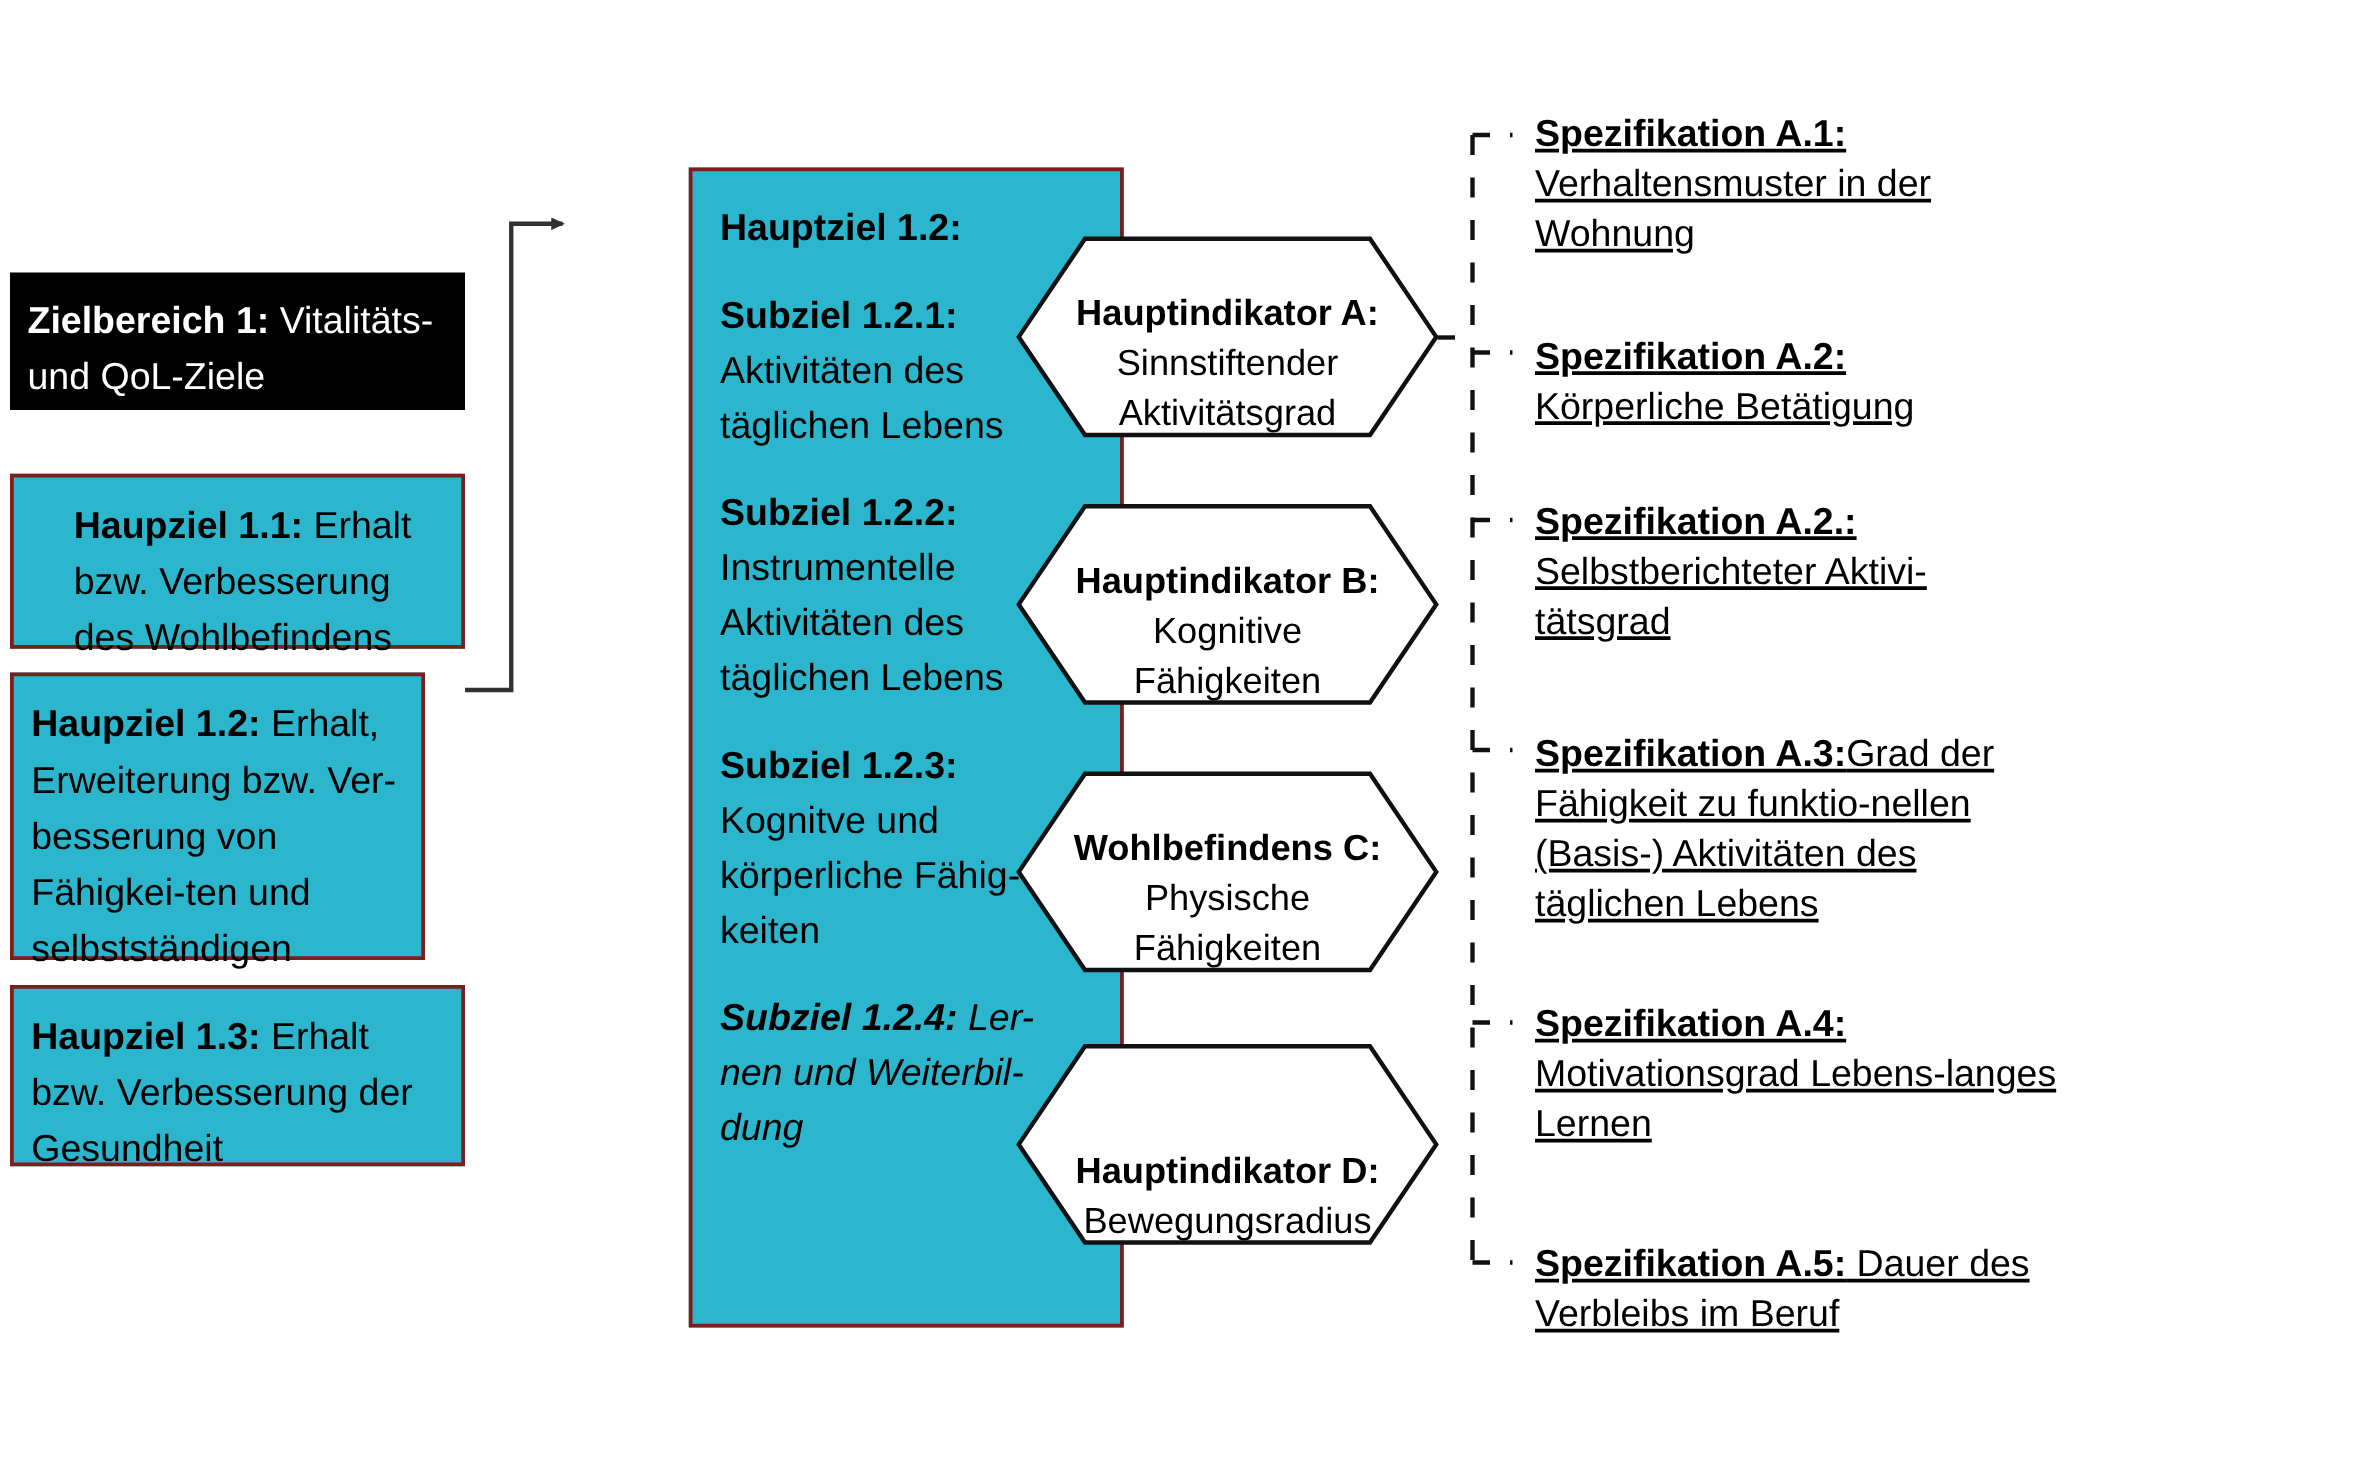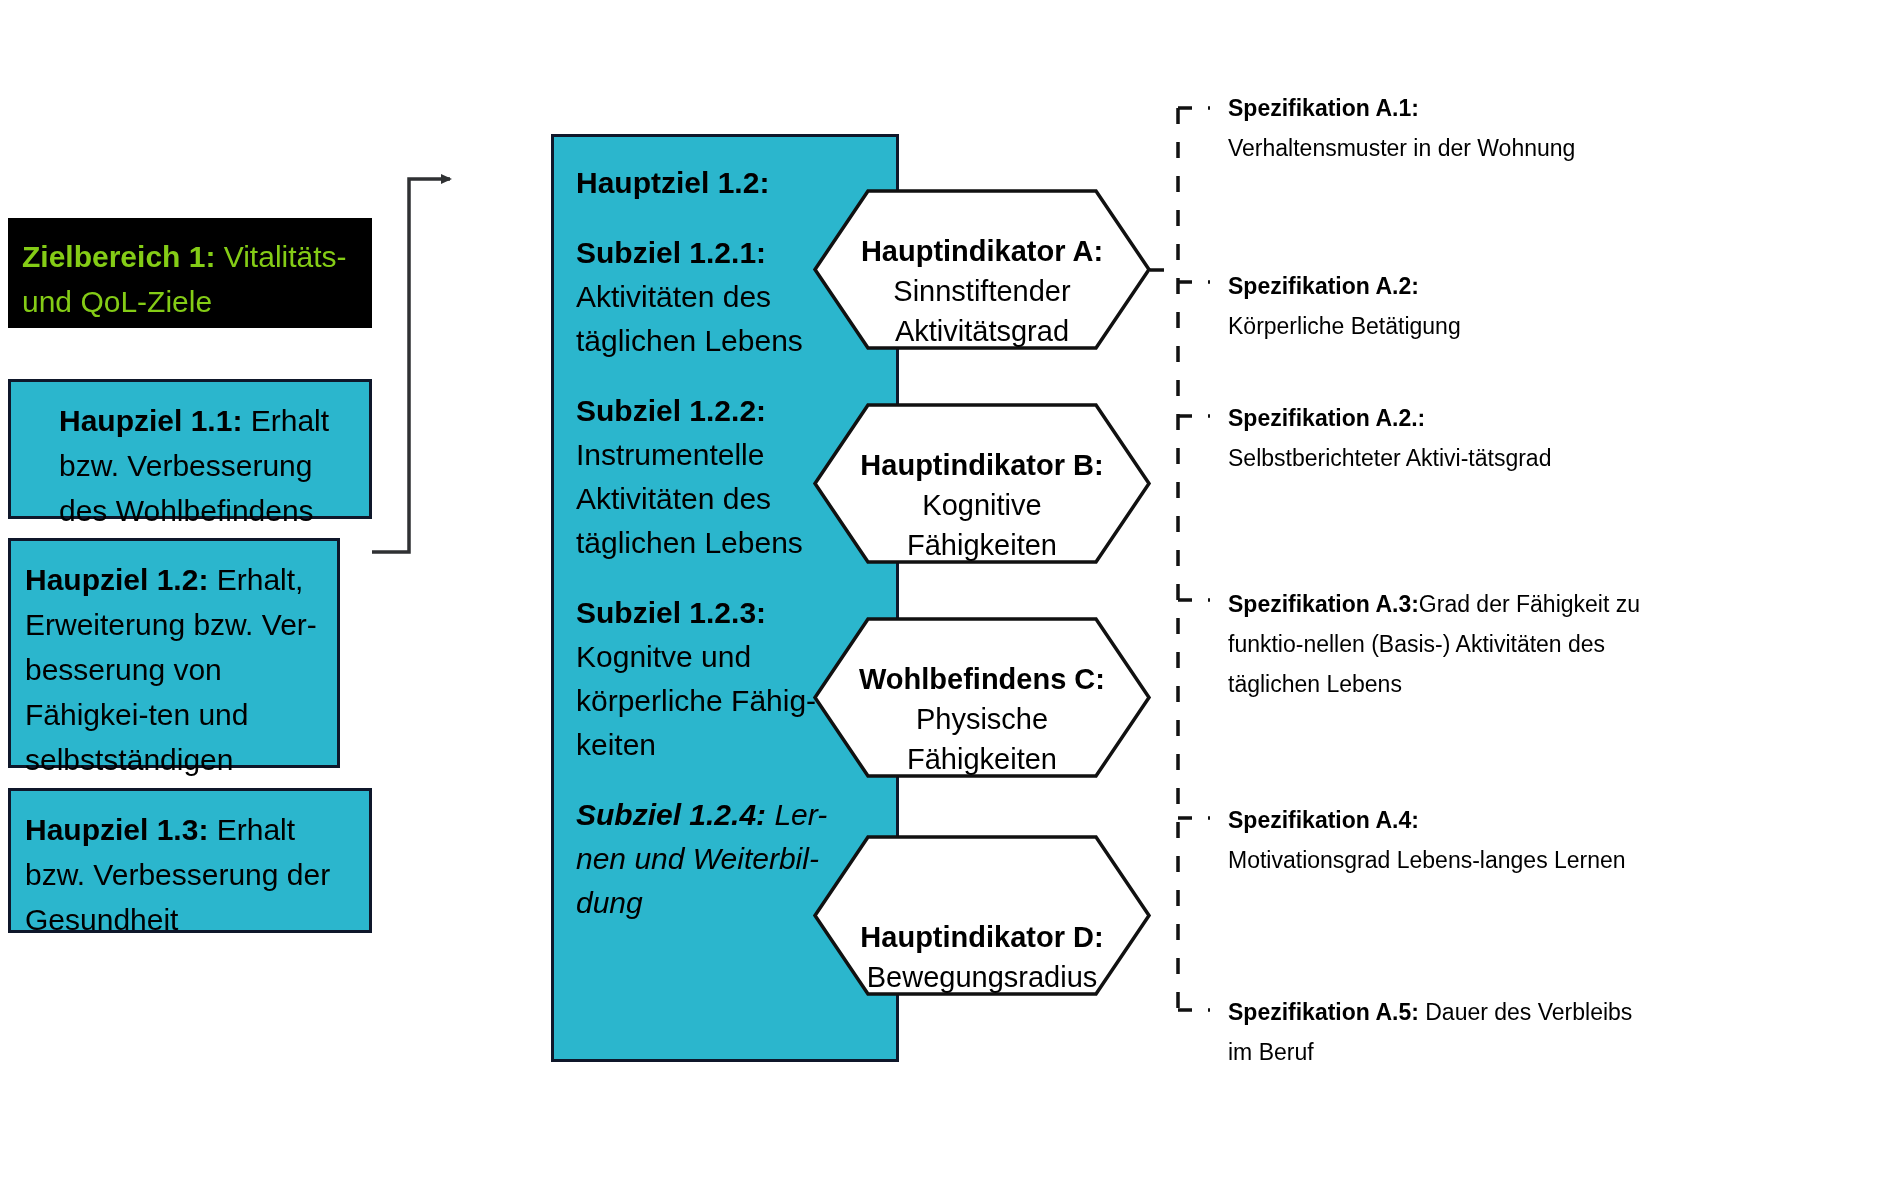--- a/index.html
+++ b/index.html
@@ -2,25 +2,25 @@
 <html><head>
 <meta charset="utf-8">
 <style>
   html,body{margin:0;padding:0;background:#ffffff;}
   body{width:1890px;height:1181px;position:relative;overflow:hidden;
        font-family:"Liberation Sans","DejaVu Sans",sans-serif;color:#000;}
 
   .canvas{position:absolute;inset:0;}
 
   
-  .box{position:absolute;box-sizing:border-box;border:3px solid #0f172a;}
+  .box{position:absolute;box-sizing:border-box;border:3px solid #7f1d1d;}
   .box .txt{display:block;}
 
   .goalarea{background:#000;border:none;color:#fff;}
-  .goalarea .txt{color:#84cc16;}
+  .goalarea .txt{color:#ffffff;}
 
   .teal{background:#2bb6cd;}
 
   .lbl-b{font-weight:700;}
   .lbl-n{font-weight:400;}
 
   
   .lvl1{font-size:30px;line-height:45px;padding:16px 14px 10px 14px;}
   .lvl1 .lbl-b{font-weight:700;}
 
@@ -32,21 +32,21 @@
   
   .hex-wrap{position:absolute;}
   .hex-wrap svg{position:absolute;left:0;top:0;}
   .hex-txt{position:absolute;left:0;top:0;width:100%;height:100%;
            display:flex;flex-direction:column;align-items:center;
            justify-content:flex-end;text-align:center;
            font-size:29px;line-height:40px;}
   .hex-txt .lbl-b{font-weight:700;}
 
   
-  .spec{position:absolute;font-size:23px;line-height:40px;width:400px;}
+  .spec{position:absolute;font-size:30px;line-height:40px;width:400px;text-decoration:underline;}
   .spec .lbl-b{font-weight:700;}
 
   svg.lines{position:absolute;left:0;top:0;width:1890px;height:1181px;
             pointer-events:none;}
 </style>
 </head>
 <body>
 
 <div class="canvas">
 

